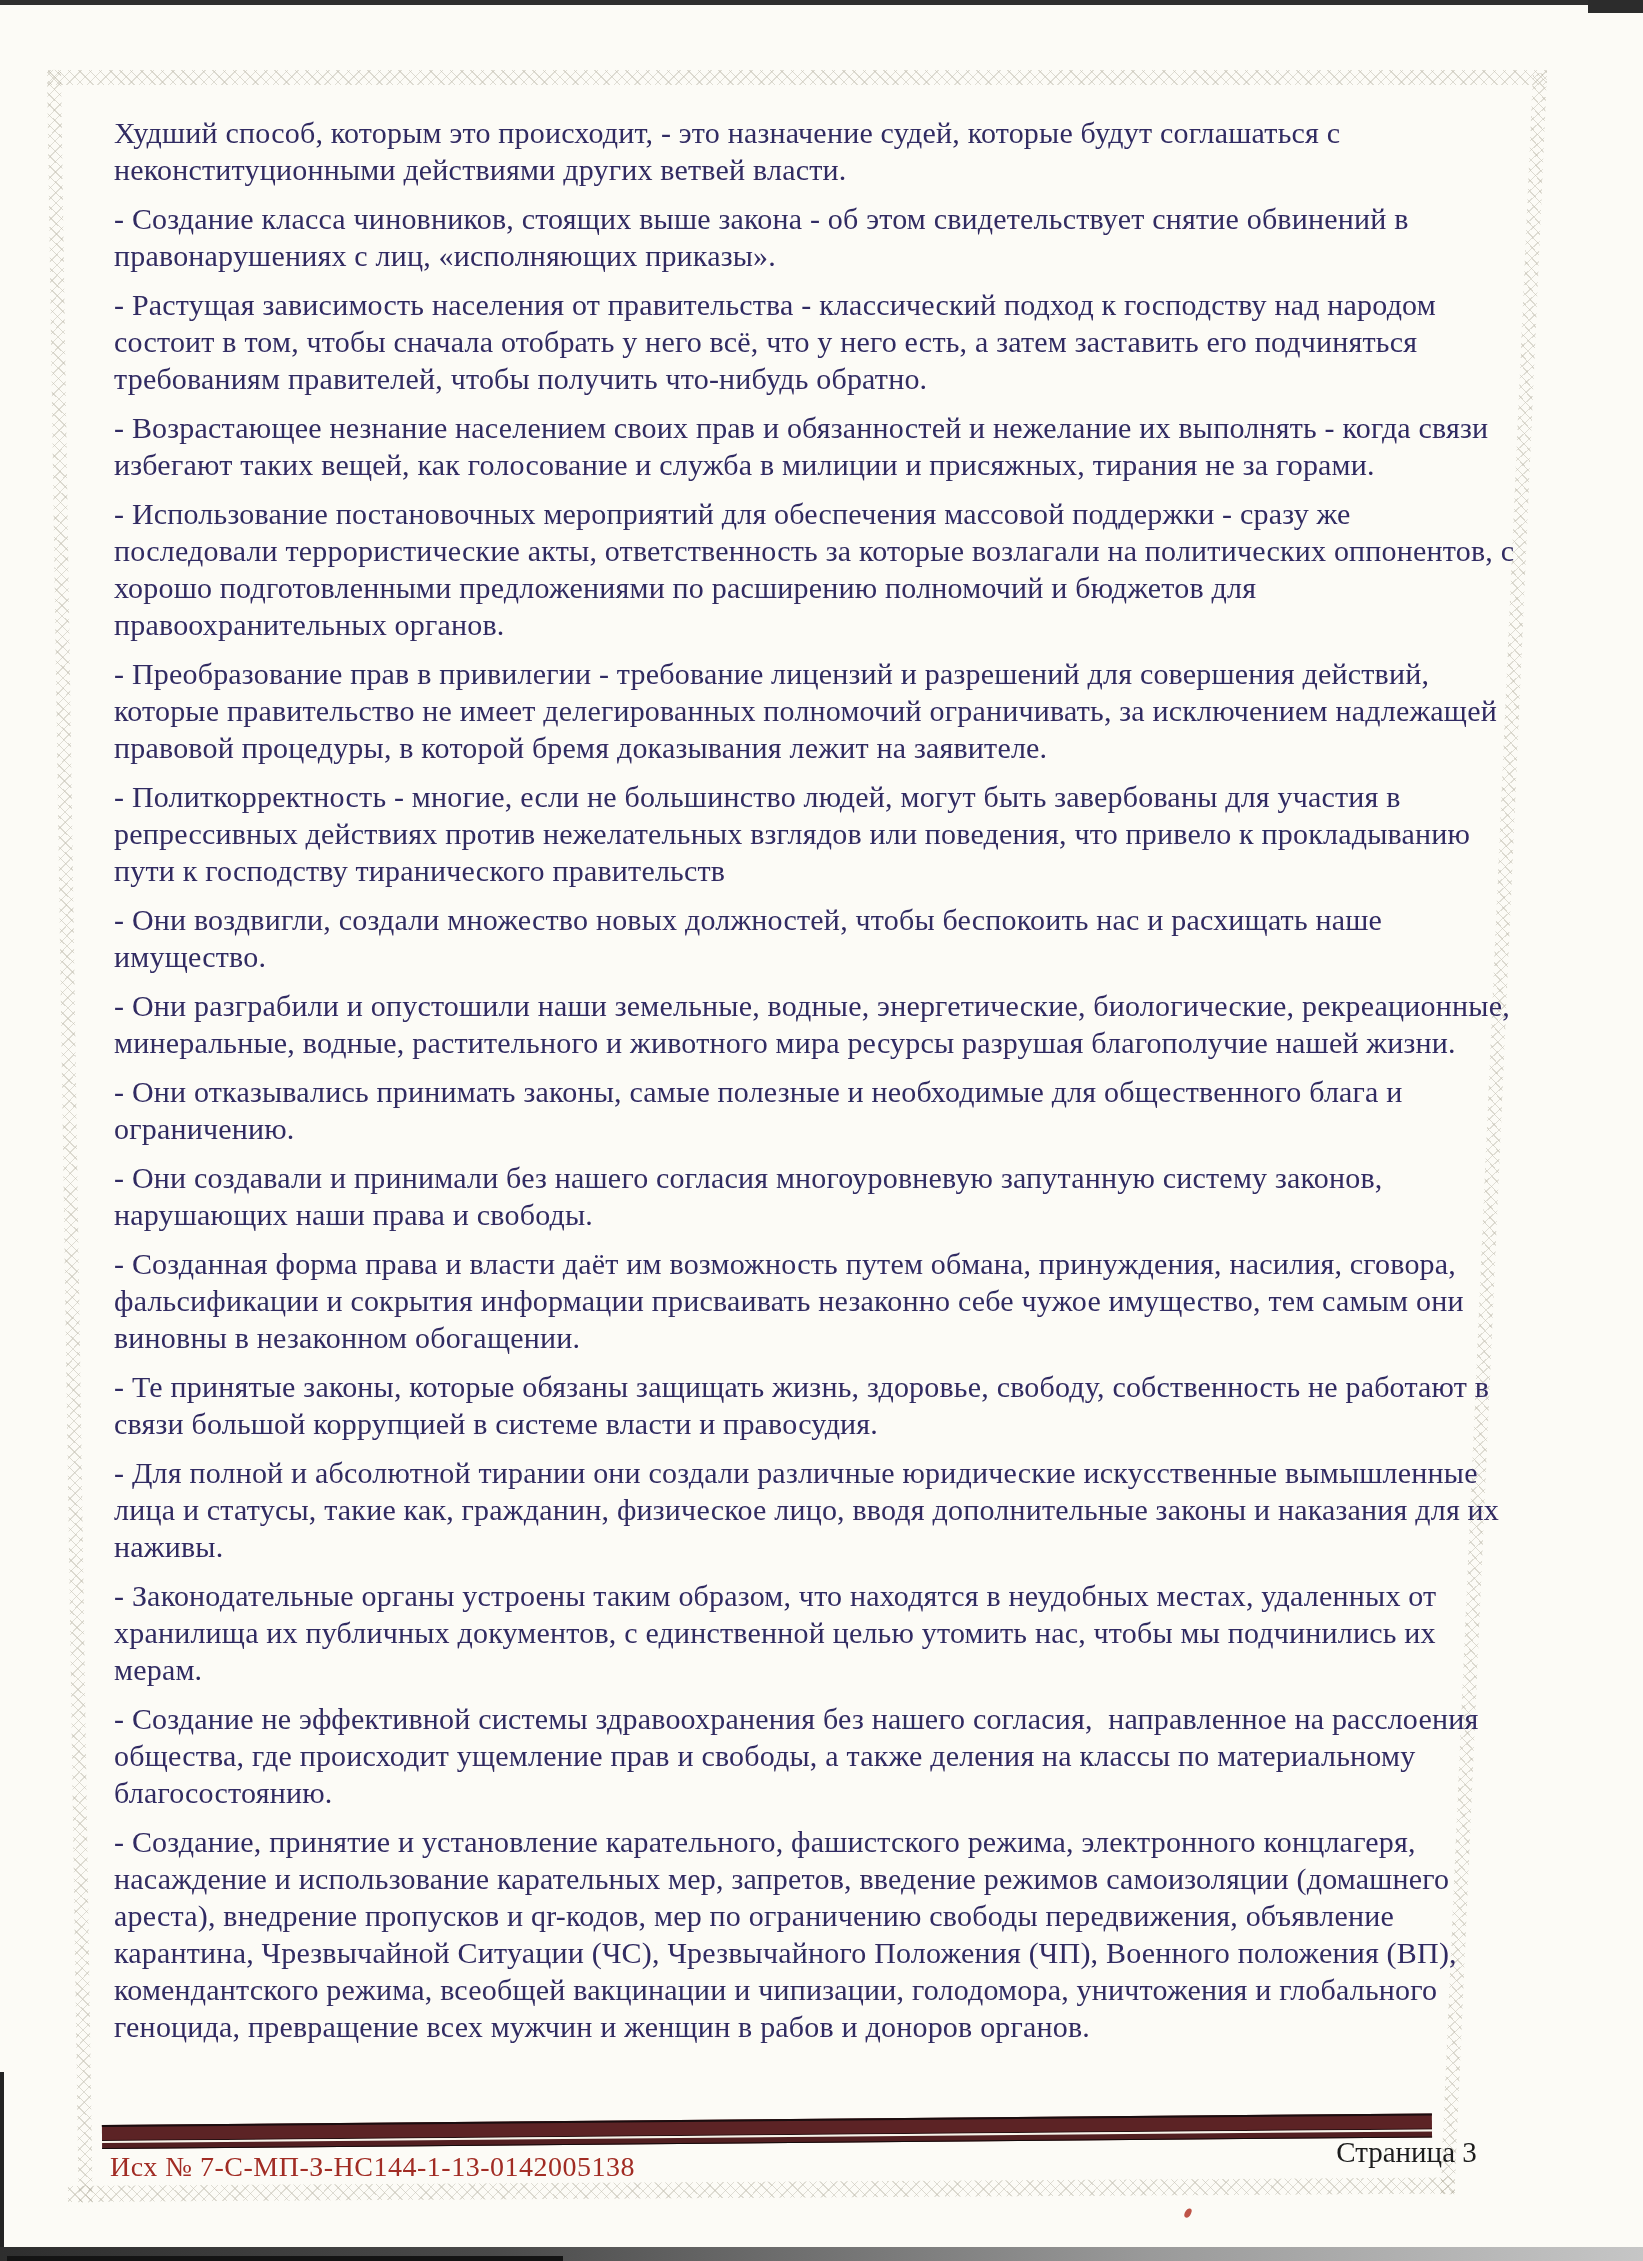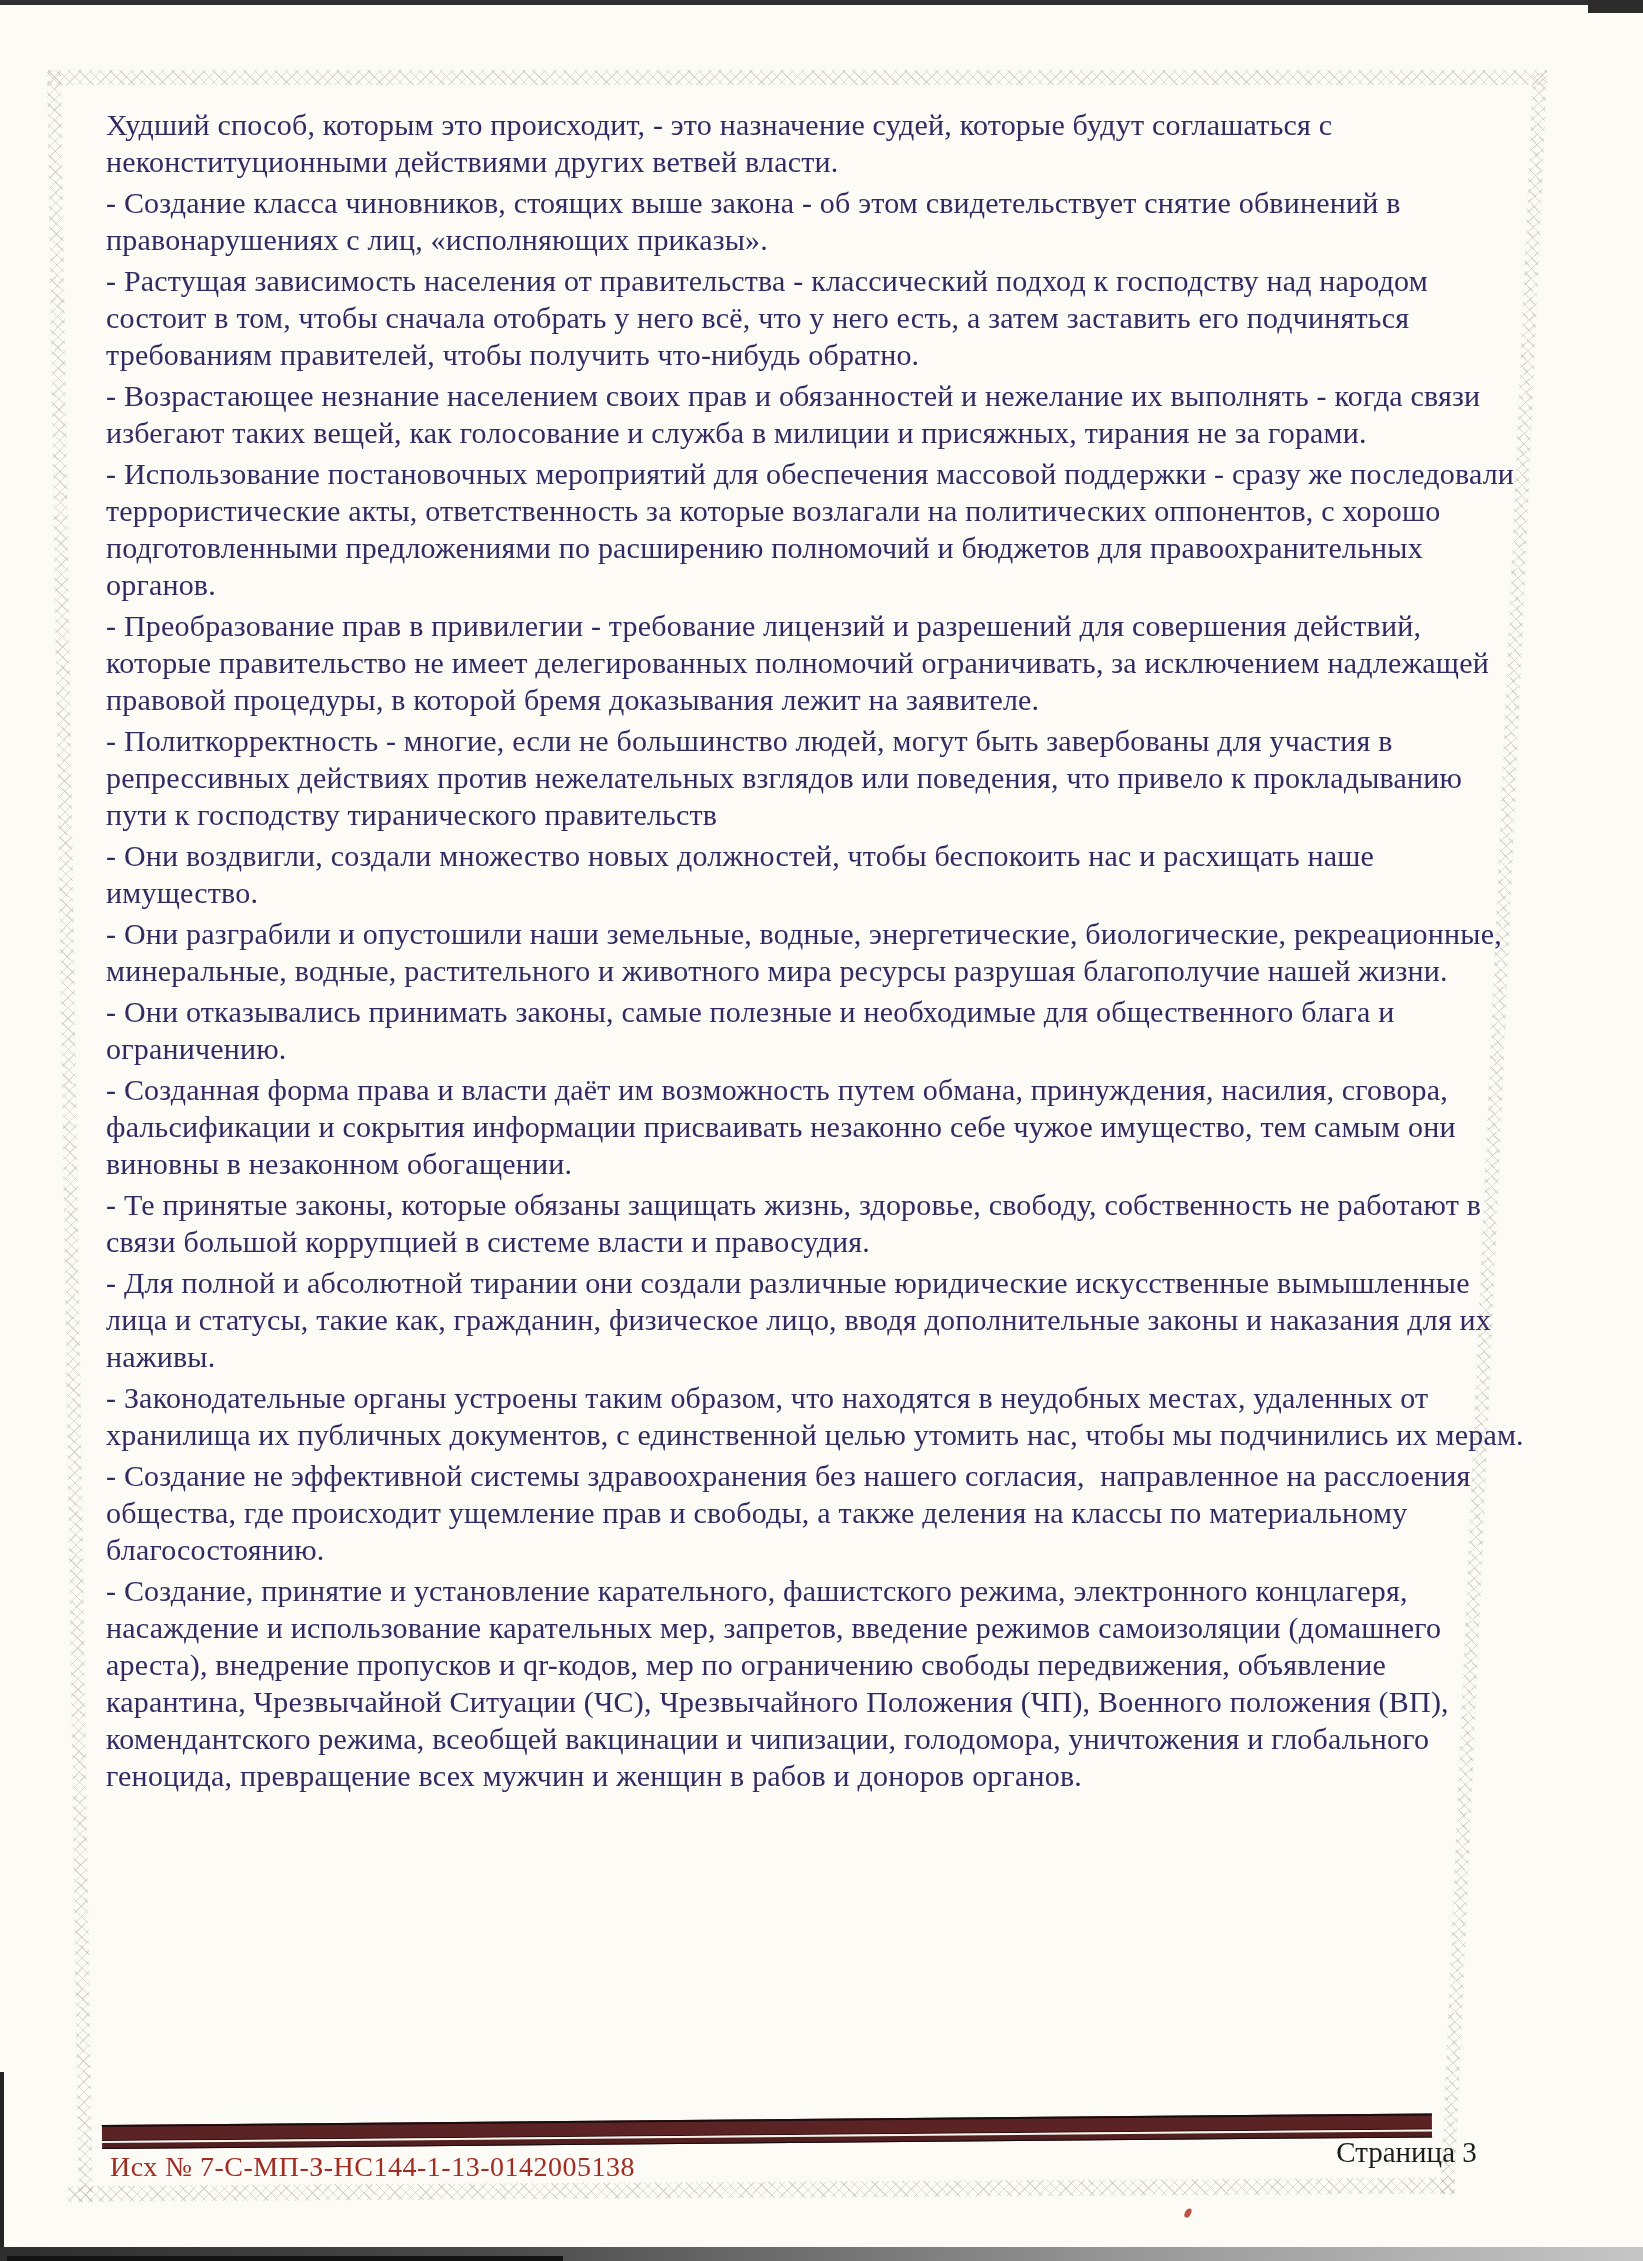--- a/index.html
+++ b/index.html
@@ -49,21 +49,21 @@
   .zz-bottom{position:absolute;left:68px;top:2186px;width:1387px;height:15.5px;
            transform:rotate(-0.35deg);transform-origin:left center;}
   
   .body-text{
     position:absolute;left:102px;top:102px;width:1427px;
     font-size:30px;line-height:37px;
     color:var(--body_text,#312b62);
     letter-spacing:0.2px;
     text-align:left;
   }
-  .body-text p{margin:4px;white-space:pre-wrap;}
+  .body-text p{margin:12px;white-space:pre-wrap;}
   
   .footer-rule{
     position:absolute;left:102px;top:2125px;width:1330px;
     transform:rotate(-0.5deg);transform-origin:left center;
   }
   .rule-main{
     height:12.6px;background:var(--rule_maroon,#5c2325);
     border-top:2.9px solid #1a0d0f;border-bottom:1.5px solid #241012;
   }
   .rule-gap{height:2.9px;background:#f7f3e9;}
@@ -107,20 +107,21 @@
     <p>Худший способ, которым это происходит, - это назначение судей, которые будут соглашаться с неконституционными действиями других ветвей власти.</p>
     <p>- Создание класса чиновников, стоящих выше закона - об этом свидетельствует снятие обвинений в правонарушениях с лиц, «исполняющих приказы».</p>
     <p>- Растущая зависимость населения от правительства - классический подход к господству над народом состоит в том, чтобы сначала отобрать у него всё, что у него есть, а затем заставить его подчиняться требованиям правителей, чтобы получить что-нибудь обратно.</p>
     <p>- Возрастающее незнание населением своих прав и обязанностей и нежелание их выполнять - когда связи избегают таких вещей, как голосование и служба в милиции и присяжных, тирания не за горами.</p>
     <p>- Использование постановочных мероприятий для обеспечения массовой поддержки - сразу же последовали террористические акты, ответственность за которые возлагали на политических оппонентов, с хорошо подготовленными предложениями по расширению полномочий и бюджетов для правоохранительных органов.</p>
     <p>- Преобразование прав в привилегии - требование лицензий и разрешений для совершения действий, которые правительство не имеет делегированных полномочий ограничивать, за исключением надлежащей правовой процедуры, в которой бремя доказывания лежит на заявителе.</p>
     <p>- Политкорректность - многие, если не большинство людей, могут быть завербованы для участия в репрессивных действиях против нежелательных взглядов или поведения, что привело к прокладыванию пути к господству тиранического правительств</p>
     <p>- Они воздвигли, создали множество новых должностей, чтобы беспокоить нас и расхищать наше имущество.</p>
     <p>- Они разграбили и опустошили наши земельные, водные, энергетические, биологические, рекреационные, минеральные, водные, растительного и животного мира ресурсы разрушая благополучие нашей жизни.</p>
     <p>- Они отказывались принимать законы, самые полезные и необходимые для общественного блага и ограничению.</p>
+    <p>- Они создавали и принимали без нашего согласия многоуровневую запутанную систему законов, нарушающих наши права и свободы.</p>
     <p>- Созданная форма права и власти даёт им возможность путем обмана, принуждения, насилия, сговора, фальсификации и сокрытия информации присваивать незаконно себе чужое имущество, тем самым они виновны в незаконном обогащении.</p>
     <p>- Те принятые законы, которые обязаны защищать жизнь, здоровье, свободу, собственность не работают в связи большой коррупцией в системе власти и правосудия.</p>
     <p>- Для полной и абсолютной тирании они создали различные юридические искусственные вымышленные лица и статусы, такие как, гражданин, физическое лицо, вводя дополнительные законы и наказания для их наживы.</p>
     <p>- Законодательные органы устроены таким образом, что находятся в неудобных местах, удаленных от хранилища их публичных документов, с единственной целью утомить нас, чтобы мы подчинились их мерам.</p>
     <p>- Создание не эффективной системы здравоохранения без нашего согласия,  направленное на расслоения общества, где происходит ущемление прав и свободы, а также деления на классы по материальному благосостоянию.</p>
     <p>- Создание, принятие и установление карательного, фашистского режима, электронного концлагеря, насаждение и использование карательных мер, запретов, введение режимов самоизоляции (домашнего ареста), внедрение пропусков и qr-кодов, мер по ограничению свободы передвижения, объявление карантина, Чрезвычайной Ситуации (ЧС), Чрезвычайного Положения (ЧП), Военного положения (ВП), комендантского режима, всеобщей вакцинации и чипизации, голодомора, уничтожения и глобального геноцида, превращение всех мужчин и женщин в рабов и доноров органов.</p>
   </div>
 
   <div class="footer-rule">
     <div class="rule-main"></div>

